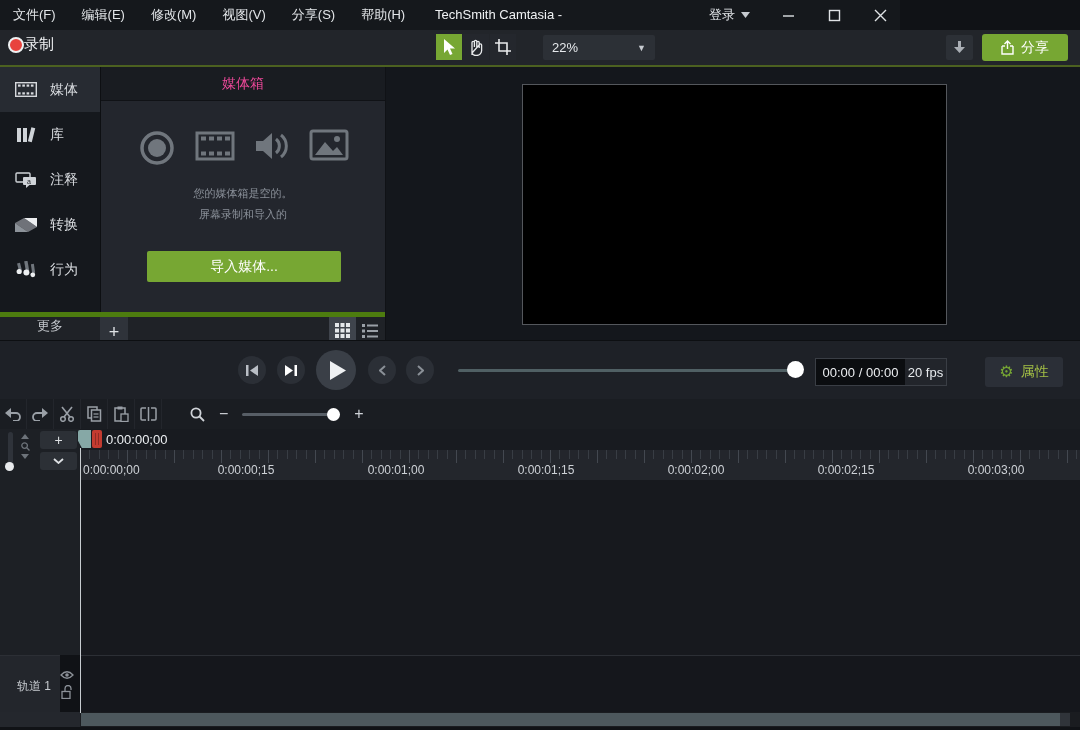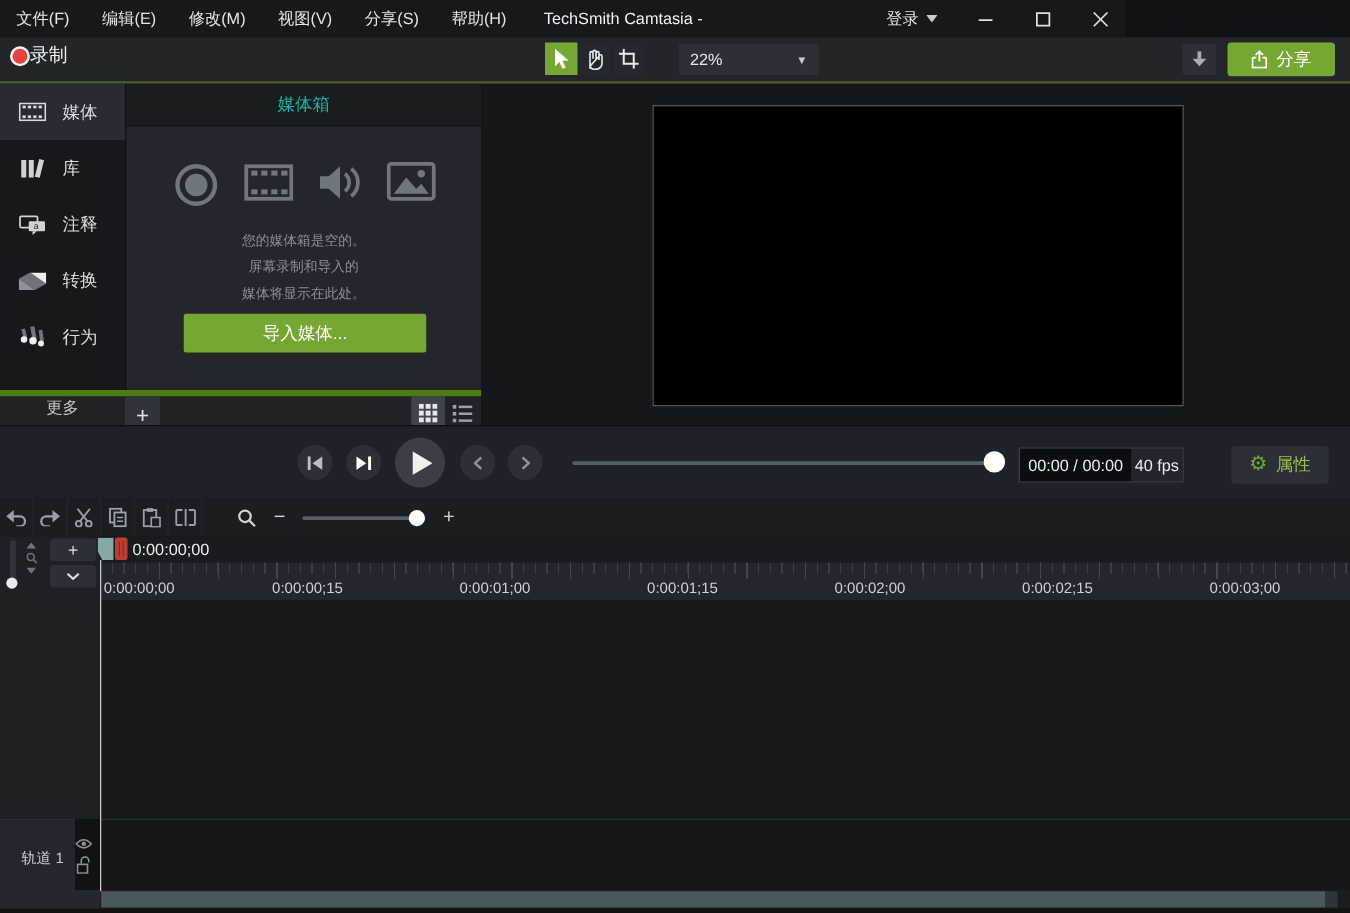--- a/index.html
+++ b/index.html
@@ -38,21 +38,21 @@
   
   .panel-row { left:0; top:312px; width:385px; height:31px; background:#1f2227; border-top:5px solid #4d7c0f; display:flex; align-items:flex-start; }
   .more-cell { width:100px; text-align:center; font-size:13px; color:#c3c7cc; }
   .plus-cell { width:28px; height:31px; background:#2f333a; display:flex; align-items:center; justify-content:center; font-size:18px; color:#dfe2e5; }
   .view-icons { margin-left:auto; display:flex; margin-right:2px; }
   .view-cell { width:27px; height:27px; display:flex; align-items:center; justify-content:center; }
   .view-cell.sel { background:#3f444c; }
 
   
   .mediabin { left:100px; top:67px; width:285px; height:245px; background:#23262d; border-left:1px solid #0d0f12; }
-  .mb-header { height:34px; background:#191c21; border-bottom:1px solid #101216; display:flex; align-items:center; justify-content:center; font-size:14px; color:#14b8a6; }
+  .mb-header { height:34px; background:#191c21; border-bottom:1px solid #101216; display:flex; align-items:center; justify-content:center; font-size:14px; color:#ec4899; }
   .mb-icons { margin-top:28px; display:flex; justify-content:center; gap:19px; }
   .mb-empty { margin-top:16px; text-align:center; font-size:11px; line-height:21px; color:#8a9099; }
   .import-btn { position:absolute; left:46px; top:184px; width:194px; height:31px; background:#77a733; border-radius:2px; display:flex; align-items:center; justify-content:center; font-size:14px; color:#fff; }
 
   
   .canvas-area { left:386px; top:67px; width:694px; height:273px; background:#14171c; }
   .canvas { position:absolute; left:136px; top:17px; width:425px; height:241px; background:#000; border:1px solid #54575c; }
 
   
   .playbar { left:0; top:340px; width:1080px; height:59px; background:#1e2127; border-top:1px solid #0d0f12; }
@@ -318,21 +318,20 @@
     </svg>
     <svg width="40" height="32" viewBox="0 0 40 32">
       <rect x="2" y="2" width="36" height="28" rx="2" fill="none" stroke="#70767d" stroke-width="3"></rect>
       <circle cx="28" cy="10" r="3" fill="#70767d"></circle>
       <polygon points="6,26 16,13 24,22 28,18 34,26" fill="#70767d"></polygon>
     </svg>
   </div>
   <div class="mb-empty">
     <div>您的媒体箱是空的。</div>
     <div>屏幕录制和导入的</div>
-    <div>媒体将显示在此处。</div>
   </div>
   <div class="import-btn">导入媒体...</div>
 </div>
 
 <div class="abs canvas-area">
   <div class="canvas"></div>
 </div>
 
 <div class="abs playbar">
   <div class="pb-btn pb-sm" style="left:238px;">
@@ -359,21 +358,21 @@
   </div>
   <div class="pb-btn pb-sm" style="left:406px;">
     <svg width="7" height="11" viewBox="0 0 7 11">
       <polyline points="1,1 6,5.5 1,10" fill="none" stroke="#8a9097" stroke-width="2"></polyline>
     </svg>
   </div>
   <div class="pb-slider-track"></div>
   <div class="pb-thumb"></div>
   <div class="time-wrap">
     <div class="time-cell">00:00 / 00:00</div>
-    <div class="fps-cell">40 fps</div>
+    <div class="fps-cell">20 fps</div>
   </div>
   <div class="props-btn">
     <span class="gear">⚙</span>
     <span>属性</span>
   </div>
 </div>
 
 <div class="abs tl-toolbar">
   <div class="tlt-cell">
     <svg width="16" height="13" viewBox="0 0 16 13">

